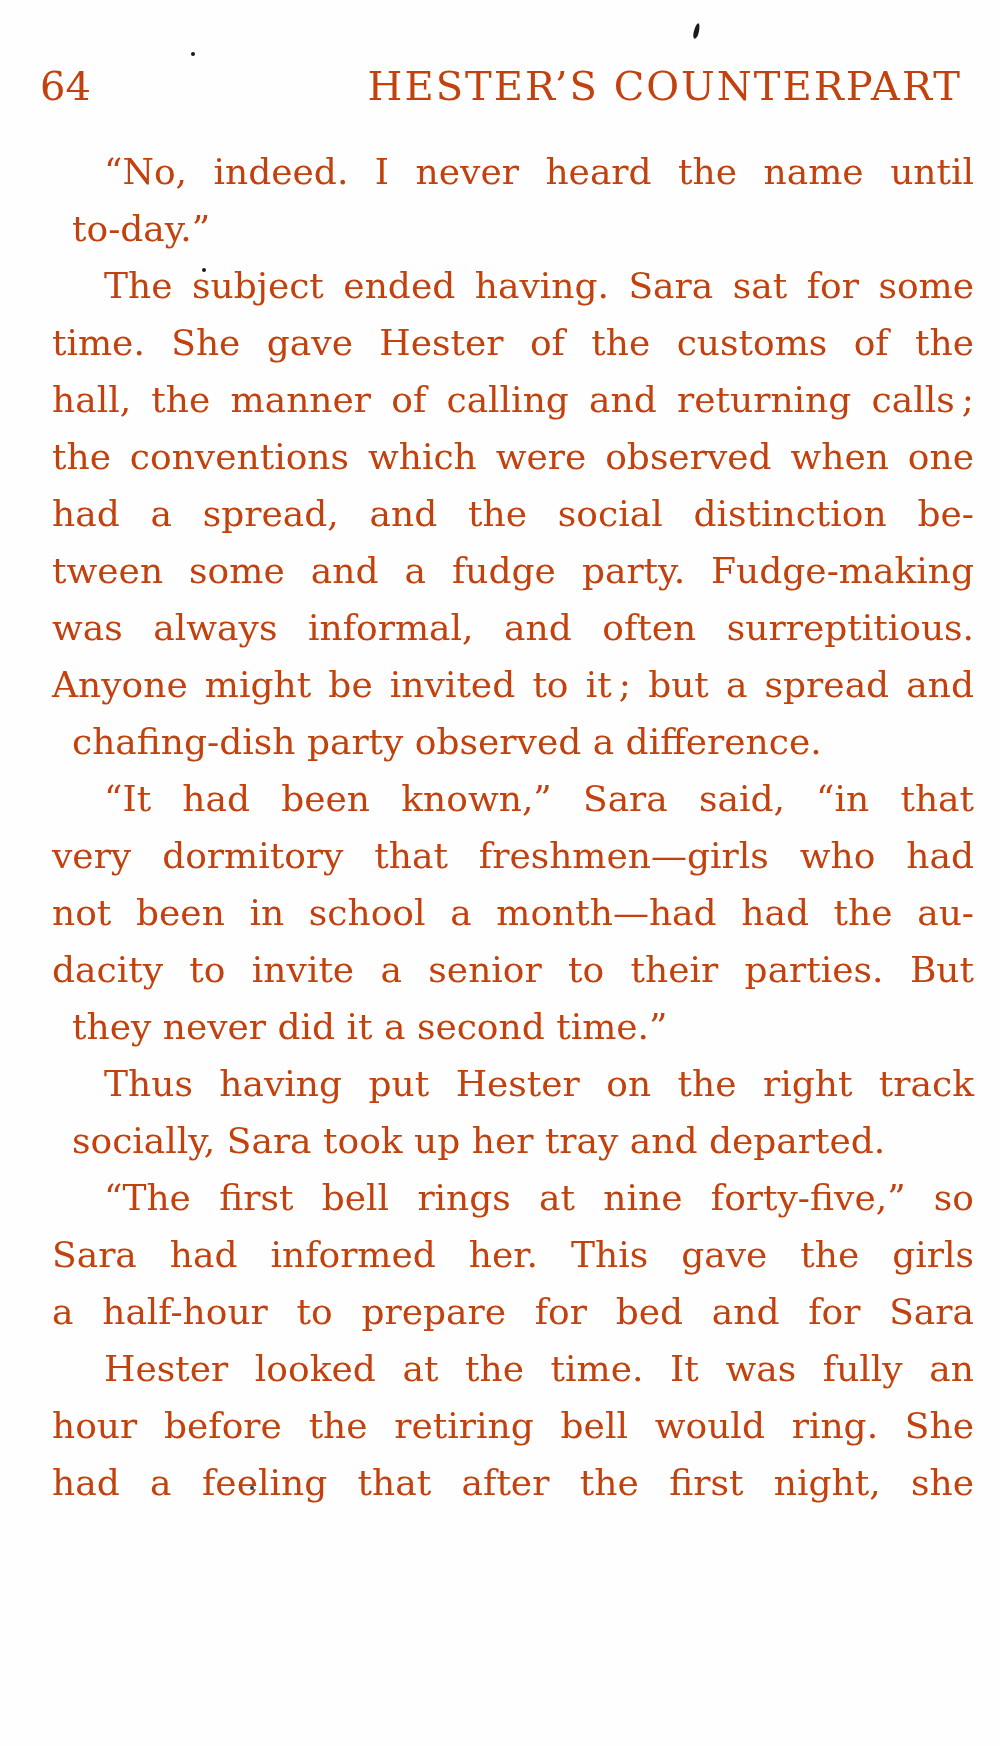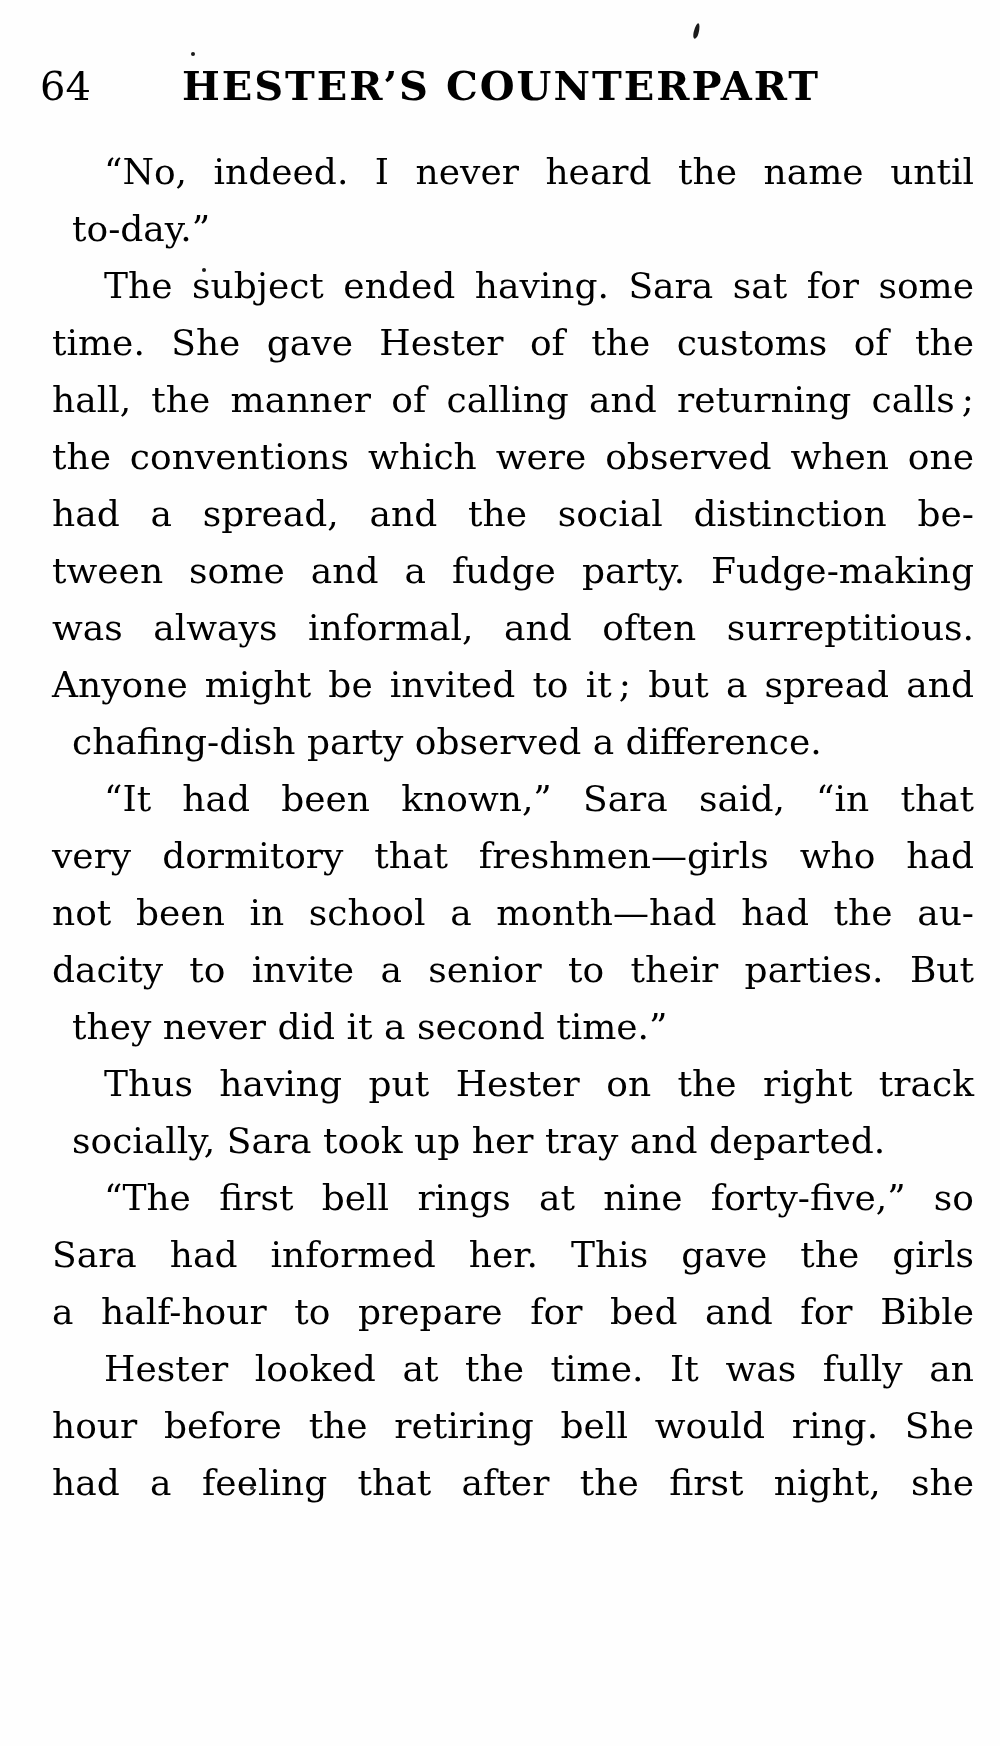--- a/index.html
+++ b/index.html
@@ -7,42 +7,41 @@
     padding: 0;
     background: #ffffff;
   }
   .page {
     position: relative;
     width: 1000px;
     height: 1746px;
     background: #fefefe;
     overflow: hidden;
     font-family: "DejaVu Serif", "Liberation Serif", serif;
-    color: #000000;
+    color: #c2410c;
   }
   .header {
     position: absolute;
     top: 64px;
     left: 40px;
     width: 922px;
     height: 44px;
     font-size: 40px;
     line-height: 44px;
   }
   .pagenum {
     position: absolute;
     left: 0;
     top: 0;
   }
   .running-title {
     display: block;
-    text-align: center;
+    text-align: right;
     letter-spacing: 2px;
     white-space: nowrap;
-    font-weight: bold;
   }
   .body-text {
     position: absolute;
     top: 143px;
     left: 52px;
     width: 922px;
     font-size: 36px;
   }
   .para { margin: 0; }
   .line {
@@ -104,21 +103,21 @@
         <div class="line">dacity to invite a senior to their parties.  But</div>
         <div class="line lastline">they never did it a second time.”</div>
       </div>
       <div class="para">
         <div class="line indent">Thus having put Hester on the right track</div>
         <div class="line lastline">socially, Sara took up her tray and departed.</div>
       </div>
       <div class="para">
         <div class="line indent">“The first bell rings at nine forty-five,” so</div>
         <div class="line">Sara had informed her.  This gave the girls</div>
-        <div class="line">a half-hour to prepare for bed and for Bible</div>
+        <div class="line">a half-hour to prepare for bed and for Sara</div>
       </div>
       <div class="para">
         <div class="line indent">Hester looked at the time.  It was fully an</div>
         <div class="line">hour before the retiring bell would ring.  She</div>
         <div class="line">had a feeling that after the first night, she</div>
       </div>
     </div>
 
   <span class="artifact a-tick"></span>
   <span class="artifact a-dot1"></span>

